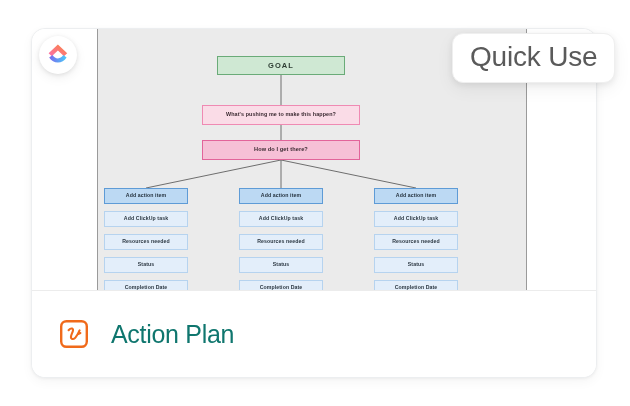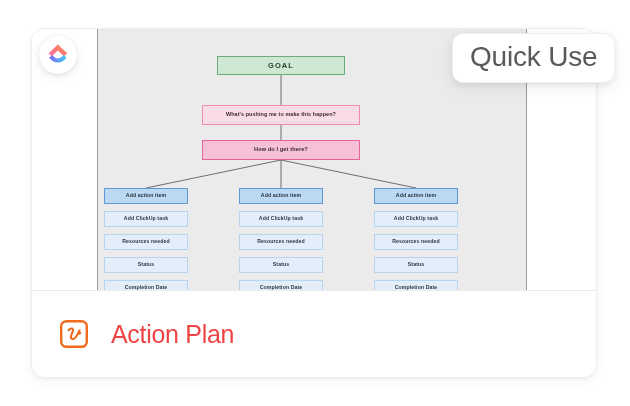--- a/index.html
+++ b/index.html
@@ -161,21 +161,21 @@
     background: #ffffff;
   }
   #action-plan-icon {
     width: 30px;
     height: 30px;
     flex: 0 0 auto;
     margin-right: 22px;
   }
   #action-plan-title {
     font-size: 25px;
-    color: #ef4444;
+    color: #0f766e;
     letter-spacing: -0.3px;
     font-weight: 400;
   }
 </style>
 </head>
 <body>
 
 <div id="template-card">
 
   <div id="preview-region">

